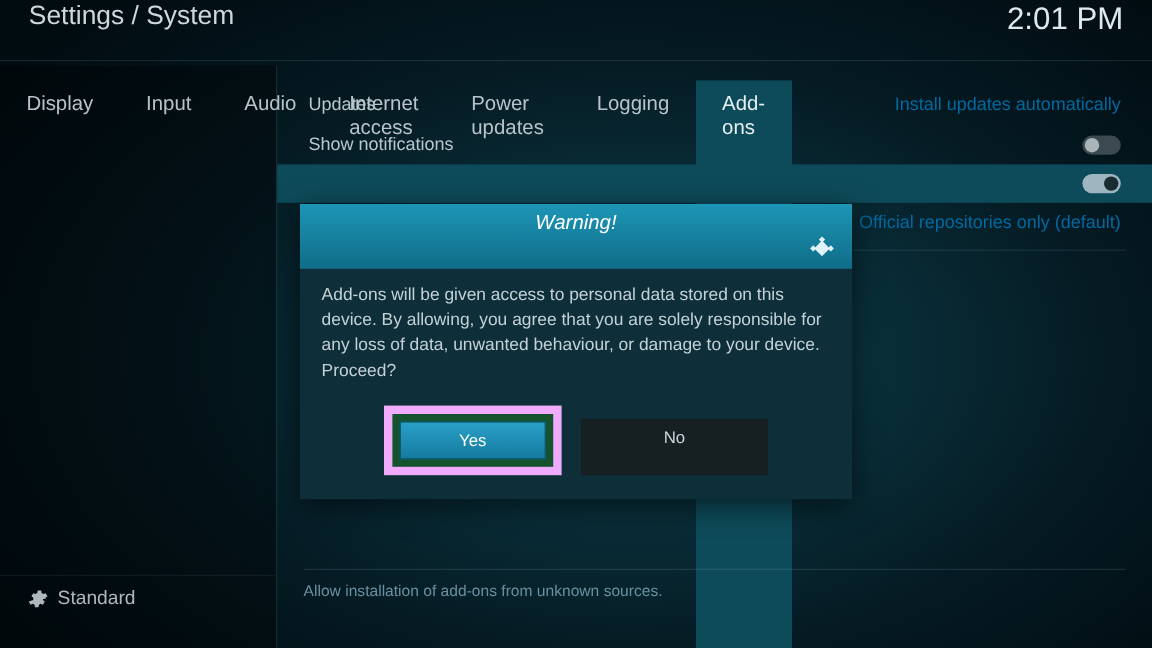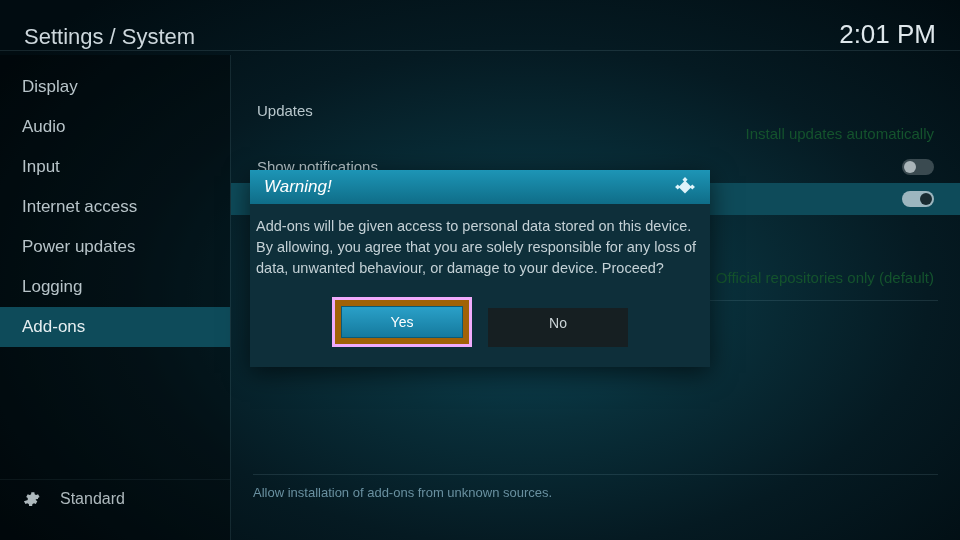--- a/index.html
+++ b/index.html
@@ -8,53 +8,53 @@
     font-family: Arial, Helvetica, sans-serif;
     background: radial-gradient(ellipse 800px 500px at 55% 55%, #0d4a5c 0%, #092f3a 25%, #051a22 50%, #010c11 80%);
     color: #c8d3d8;
     position: relative;
   }
   .topbar {
     position: absolute;
     top: 0; left: 0; right: 0;
     height: 50px;
     display: flex;
-    align-items: flex-end;
+    align-items: flex-start;
     padding: 0 24px;
   }
   .breadcrumb { font-size: 22px; color: #cdd7dc; font-weight: 300; }
   .clock { margin-left: auto; font-size: 26px; color: #dfe8ec; font-weight: 300; }
   .topline { position: absolute; left: 0; right: 0; top: 50px; height: 1px; background: rgba(150,190,200,0.15);}
   .layout {
     position: absolute;
     top: 55px; left: 0; right: 0; bottom: 0;
     display: flex;
   }
   .sidebar {
     width: 230px;
     background: rgba(0,0,0,0.35);
     padding-top: 12px;
     display: flex;
-    flex-direction: column;
+    flex-direction: row;
     position: relative;
   }
   .side-item {
     padding: 10px 22px;
     font-size: 17px;
     color: #b8c4c9;
     cursor: pointer;
   }
   .side-item.active { background: #0e4b5a; color: #e6eef1; }
   .side-foot {
     position: absolute;
     bottom: 22px; left: 0; right: 0;
     display: flex;
     align-items: center;
     padding: 10px 22px;
-    gap: 20px;
+    gap: 8px;
     color: #aeb9bd;
     border-top: 1px solid rgba(150,190,200,0.08);
   }
   .gear {
     width: 18px; height: 18px;
   }
   .main {
     flex: 1;
     position: relative;
     padding: 16px 22px 0 22px;
@@ -67,21 +67,21 @@
     padding: 6px 0 10px;
   }
   .row {
     display: flex;
     align-items: center;
     padding: 8px 4px;
     font-size: 15px;
     color: #b8c7cc;
     text-align: center;
   }
-  .row .value { margin-left: auto; color: #14532d; margin-top: 46px; }
+  .row .value { margin-left: auto; color: #0369a1; }
   .toggle {
     margin-left: auto;
     width: 32px; height: 16px;
     border-radius: 9px;
     background: #3a4a50;
     position: relative;
   }
   .toggle .knob {
     position: absolute; top: 2px; left: 2px;
     width: 12px; height: 12px; border-radius: 50%;
@@ -108,44 +108,45 @@
     box-shadow: 0 6px 24px rgba(0,0,0,0.6);
   }
   .dlg-title {
     background: linear-gradient(#1d95b6,#0f6d88);
     color: #fff;
     font-style: italic;
     font-size: 17px;
     padding: 6px 14px;
     display: flex;
     align-items: center;
+    flex-direction: column;
   }
   .dlg-body {
-    padding: 12px 6px 18px;
+    padding: 12px 18px 18px;
     font-size: 14.5px;
     color: #c4d1d6;
     line-height: 1.45;
   }
   .dlg-actions {
     display: flex;
     gap: 16px;
     justify-content: center;
     padding: 0 18px 20px;
   }
   .btn {
-    width: 140px;
+    width: 156px;
     text-align: center;
     padding: 7px 0;
     font-size: 14px;
     cursor: pointer;
   }
   .btn-yes-wrap {
     padding: 6px;
-    border: 3px solid #f0abfc;
-    background: #a16207;
+    border: 7px solid #f0abfc;
+    background: #14532d;
   }
   .btn-yes {
     background: linear-gradient(#2aa0c8,#157a9e);
     border: 1px solid #0a5a78;
     color: #fff;
     width: 122px;
   }
   .btn-no {
     background: #161f22;
     color: #cbd4d7;
@@ -158,22 +159,22 @@
 
 <div class="topbar">
   <div class="breadcrumb">Settings / System</div>
   <div class="clock">2:01 PM</div>
 </div>
 <div class="topline"></div>
 
 <div class="layout">
   <div class="sidebar">
     <div class="side-item">Display</div>
+    <div class="side-item">Input</div>
     <div class="side-item">Audio</div>
-    <div class="side-item">Input</div>
     <div class="side-item">Internet access</div>
     <div class="side-item">Power updates</div>
     <div class="side-item">Logging</div>
     <div class="side-item active">Add-ons</div>
     <div class="side-foot">
       <svg class="gear" viewBox="0 0 24 24" fill="#aeb9bd">
           <path d="M12 8a4 4 0 100 8 4 4 0 000-8zm9.4 4a7.5 7.5 0 00-.1-1.2l2.1-1.6-2-3.5-2.5 1a7.6 7.6 0 00-2-1.2l-.4-2.6h-4l-.4 2.6a7.6 7.6 0 00-2 1.2l-2.5-1-2 3.5 2.1 1.6a7.5 7.5 0 000 2.4L2.6 15l2 3.5 2.5-1c.6.5 1.3.9 2 1.2l.4 2.6h4l.4-2.6c.7-.3 1.4-.7 2-1.2l2.5 1 2-3.5-2.1-1.6c.1-.4.1-.8.1-1.2z"></path>
         </svg>
       <span>Standard</span>
     </div>

